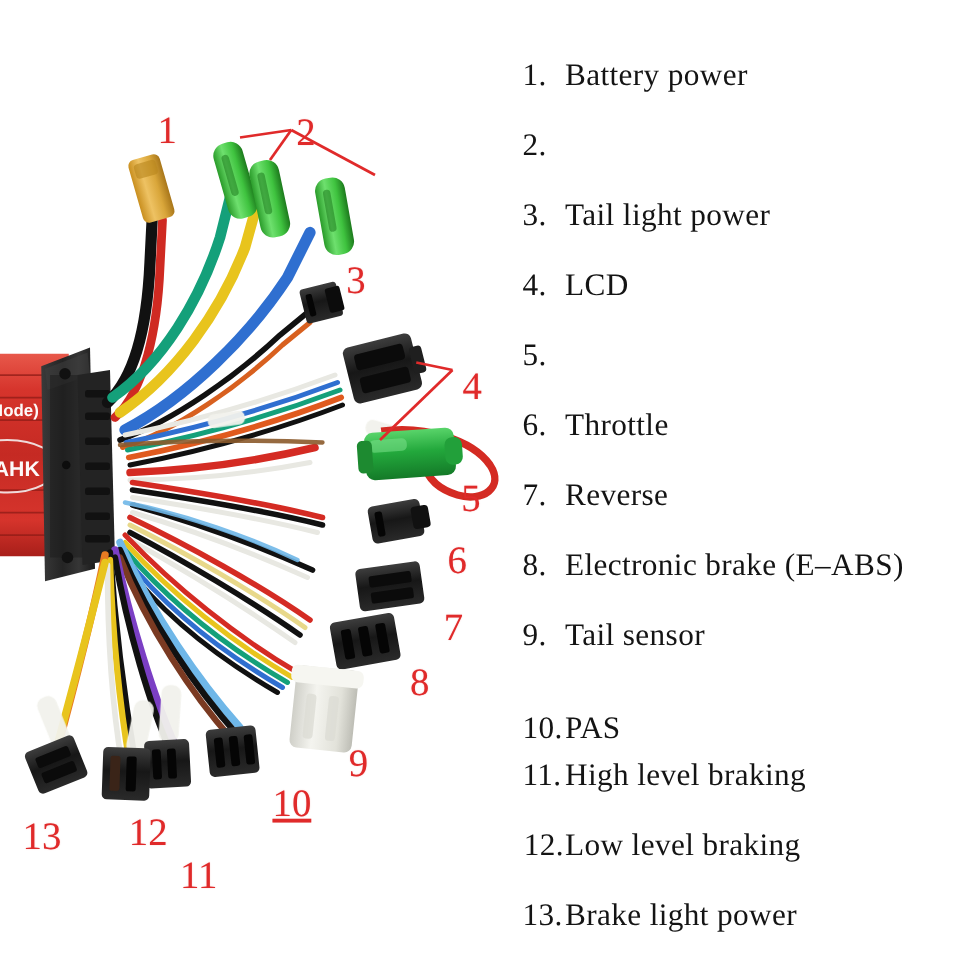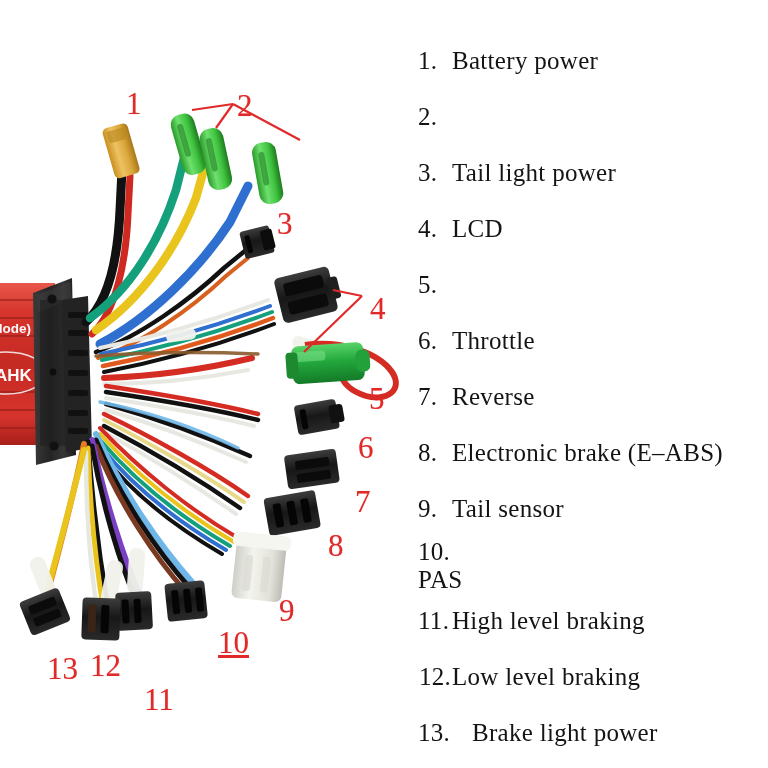--- a/index.html
+++ b/index.html
@@ -306,22 +306,22 @@
     <span class="callout" style="left:237px;top:90px;">2</span>
     <span class="callout" style="left:277px;top:208px;">3</span>
     <span class="callout" style="left:370px;top:293px;">4</span>
     <span class="callout" style="left:369px;top:383px;">5</span>
     <span class="callout" style="left:358px;top:432px;">6</span>
     <span class="callout" style="left:355px;top:486px;">7</span>
     <span class="callout" style="left:328px;top:530px;">8</span>
     <span class="callout" style="left:279px;top:595px;">9</span>
     <span class="callout" style="left:218px;top:627px;text-decoration:underline;">10</span>
     <span class="callout" style="left:144px;top:640px;margin-top:44px;">11</span>
-    <span class="callout" style="left:90px;top:650px;">12</span>
-    <span class="callout" style="left:18px;top:653px;margin-left:29px;">13</span>
+    <span class="callout" style="left:103px;top:650px;">12</span>
+    <span class="callout" style="left:18px;top:653px;">13</span>
   </div>
 
   <div class="legend">
     <div class="legend-item" style="top:27px;">
       <span class="legend-num">1.</span>
       <span class="legend-text">Battery power</span>
     </div>
     <div class="legend-item" style="top:83px;">
       <span class="legend-num">2.</span>
     </div>
@@ -345,31 +345,31 @@
       <span class="legend-text">Reverse</span>
     </div>
     <div class="legend-item" style="top:419px;">
       <span class="legend-num">8.</span>
       <span class="legend-text">Electronic brake&nbsp;(E–ABS)</span>
     </div>
     <div class="legend-item" style="top:475px;">
       <span class="legend-num">9.</span>
       <span class="legend-text">Tail sensor</span>
     </div>
-    <div class="legend-item" style="top:518px;flex-direction:column;">
+    <div class="legend-item" style="top:549px;">
       <span class="legend-num">10.</span>
       <span class="legend-text">PAS</span>
     </div>
     <div class="legend-item" style="top:587px;">
       <span class="legend-num">11.</span>
       <span class="legend-text">High level braking</span>
     </div>
     <div class="legend-item" style="top:643px;text-align:center;">
       <span class="legend-num">12.</span>
       <span class="legend-text">Low level braking</span>
     </div>
-    <div class="legend-item" style="top:699px;gap:20px;">
+    <div class="legend-item" style="top:699px;">
       <span class="legend-num">13.</span>
       <span class="legend-text">Brake light power</span>
     </div>
   </div>
 
 </div>
 
 </body></html>

